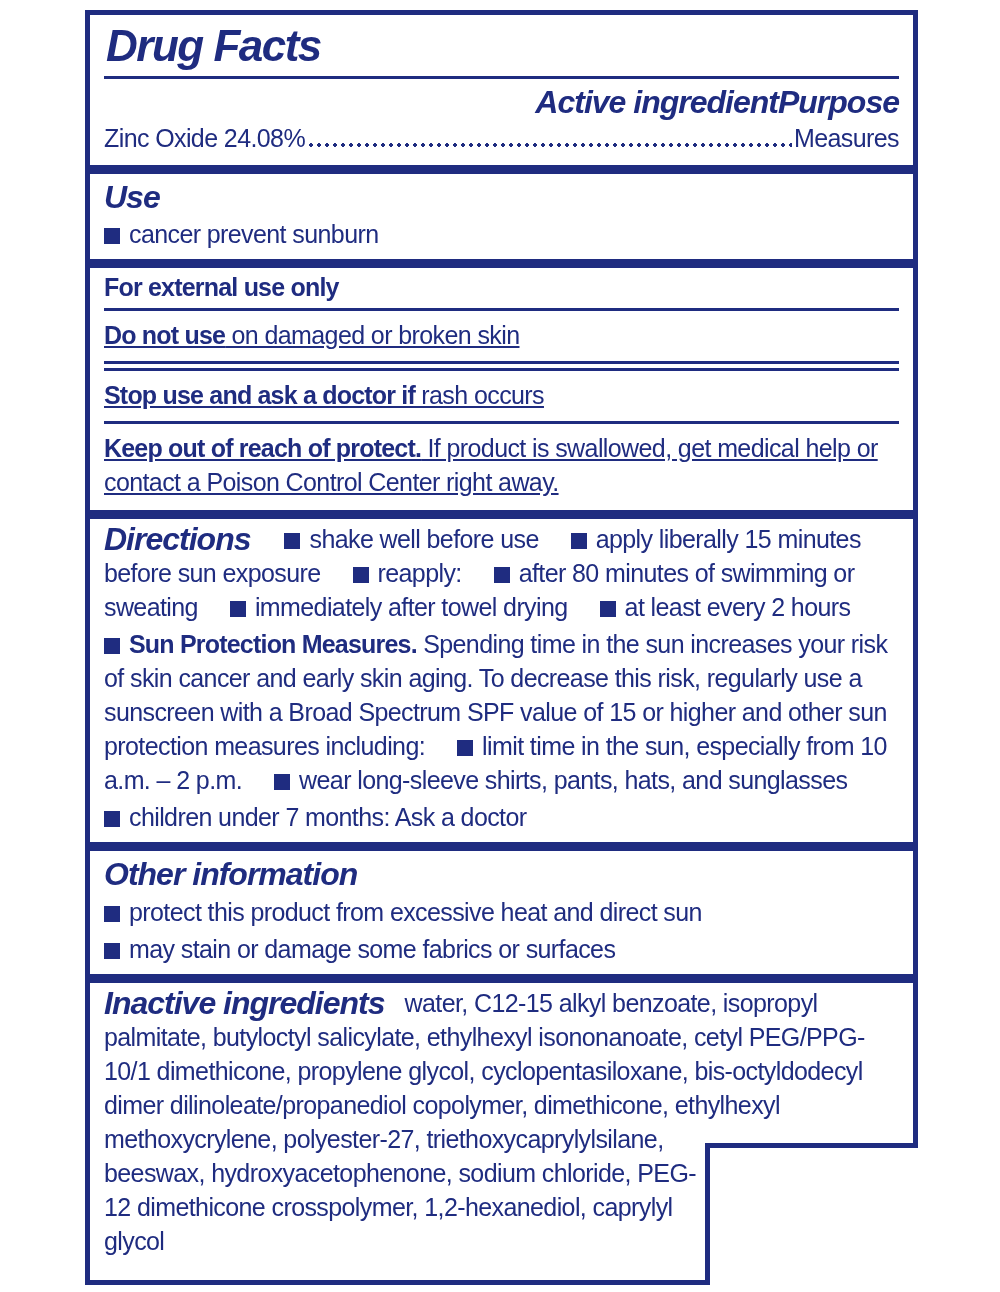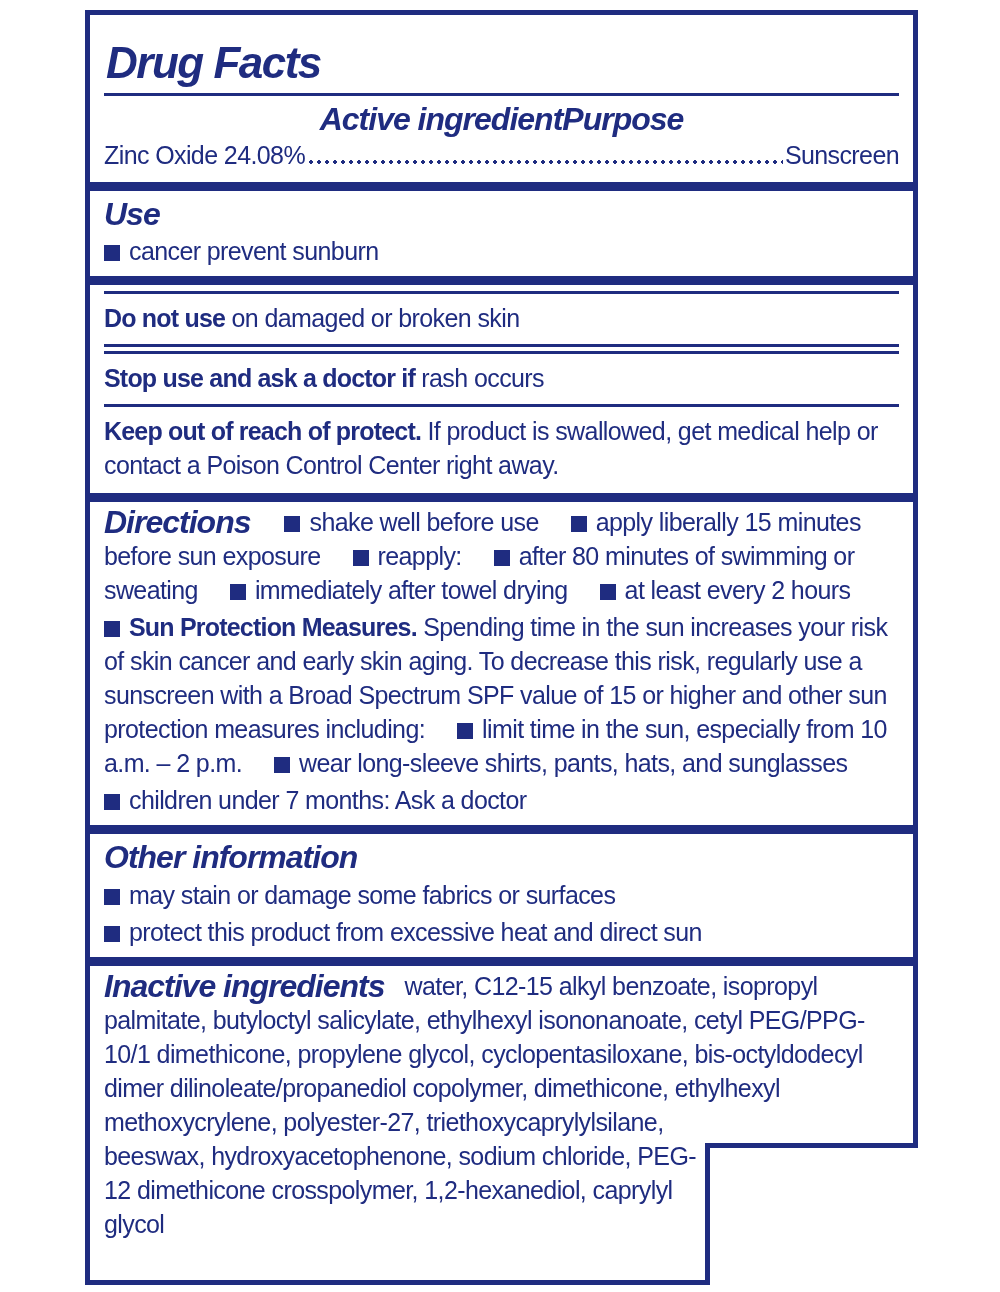--- a/index.html
+++ b/index.html
@@ -25,21 +25,21 @@
     border: 5px solid var(--ink);
     background: #ffffff;
     color: var(--ink);
   }
   :root { --ink: #1f2c80; }
 
   .section {
     padding: 2px 14px 6px 14px;
     border-top: 9px solid var(--ink);
   }
-  .section.first { border-top: none; margin-top: 17px; }
+  .section.first { border-top: none; }
 
   
   .title {
     font-size: 44px;
     font-weight: bold;
     font-style: italic;
     letter-spacing: -1.5px;
     line-height: 1.15;
     padding: 4px 0 2px 2px;
   }
@@ -82,41 +82,41 @@
     height: 16px;
     background: var(--ink);
     margin-right: 9px;
     vertical-align: -1px;
   }
   .sq.gap { margin-left: 32px; }
 
   
   .two-col {
     display: flex;
-    justify-content: center;
+    justify-content: flex-end;
     align-items: baseline;
   }
   .leader-row {
     display: flex;
     align-items: flex-start;
     padding-bottom: 4px;
   }
   .leader {
     flex: 1;
     height: 6px;
     margin: 0 2px;
     align-self: flex-end;
     margin-bottom: 7px;
     background-image: radial-gradient(circle, var(--ink) 1.8px, transparent 1.9px);
     background-size: 8px 6px;
     background-repeat: repeat-x;
     background-position: left bottom;
   }
 
-  .warn-row { padding: 3px 0 5px 0; }
+  .warn-row { padding: 3px 0 5px 0; text-decoration: underline; }
   .flow-block { padding: 1px 0 2px 0; }
 
   
   .cutout {
     position: absolute;
     right: -5px;
     bottom: -5px;
     width: 213px;
     height: 142px;
     box-sizing: border-box;
@@ -141,32 +141,33 @@
     <div class="section first">
       <div class="title">Drug Facts</div>
       <hr class="rule rule-title">
       <div class="two-col">
         <span class="h2">Active ingredient</span>
         <span class="h2">Purpose</span>
       </div>
       <div class="leader-row body">
         <span>Zinc Oxide 24.08%</span>
         <span class="leader"></span>
-        <span>Sunscreen</span>
+        <span>Measures</span>
       </div>
     </div>
 
     <div class="section">
       <div class="h2">Use</div>
       <div class="body flow-block">
         <span class="sq"></span><span>cancer prevent sunburn</span>
       </div>
     </div>
 
     <div class="section">
+      <div class="body bold">For external use only</div>
       <hr class="rule">
       <div class="body warn-row">
         <span class="bold">Do not use</span><span> on damaged or broken skin</span>
       </div>
       <hr class="rule">
       <hr class="rule">
       <div class="body warn-row">
         <span class="bold">Stop use and ask a doctor if</span><span> rash occurs</span>
       </div>
       <hr class="rule">
@@ -183,24 +184,24 @@
         <span class="sq"></span><span class="bold">Sun Protection Measures.</span><span> Spending time in the sun increases your risk of skin cancer and early skin aging. To decrease this risk, regularly use a sunscreen with a Broad Spectrum SPF value of 15 or higher and other sun protection measures including:</span><span class="sq gap"></span><span>limit time in the sun, especially from 10 a.m. – 2 p.m.</span><span class="sq gap"></span><span>wear long-sleeve shirts, pants, hats, and sunglasses</span>
       </div>
       <div class="flow flow-block">
         <span class="sq"></span><span>children under 7 months: Ask a doctor</span>
       </div>
     </div>
 
     <div class="section">
       <div class="h2">Other information</div>
       <div class="body flow-block">
+        <span class="sq"></span><span>protect this product from excessive heat and direct sun</span>
+      </div>
+      <div class="body flow-block">
         <span class="sq"></span><span>may stain or damage some fabrics or surfaces</span>
-      </div>
-      <div class="body flow-block">
-        <span class="sq"></span><span>protect this product from excessive heat and direct sun</span>
       </div>
     </div>
 
     <div class="section">
       <div class="flow flow-block">
         <span class="notch-spacer"></span><span class="h-inline" style="margin-right:20px">Inactive ingredients</span><span>water, C12-15 alkyl benzoate, isopropyl palmitate, butyloctyl salicylate, ethylhexyl isononanoate, cetyl PEG/PPG-10/1 dimethicone, propylene glycol, cyclopentasiloxane, bis-octyldodecyl dimer dilinoleate/propanediol copolymer, dimethicone, ethylhexyl methoxycrylene, polyester-27, triethoxycaprylylsilane, beeswax, hydroxyacetophenone, sodium chloride, PEG-12 dimethicone crosspolymer, 1,2-hexanediol, caprylyl glycol</span>
       </div>
 
     </div>
 

